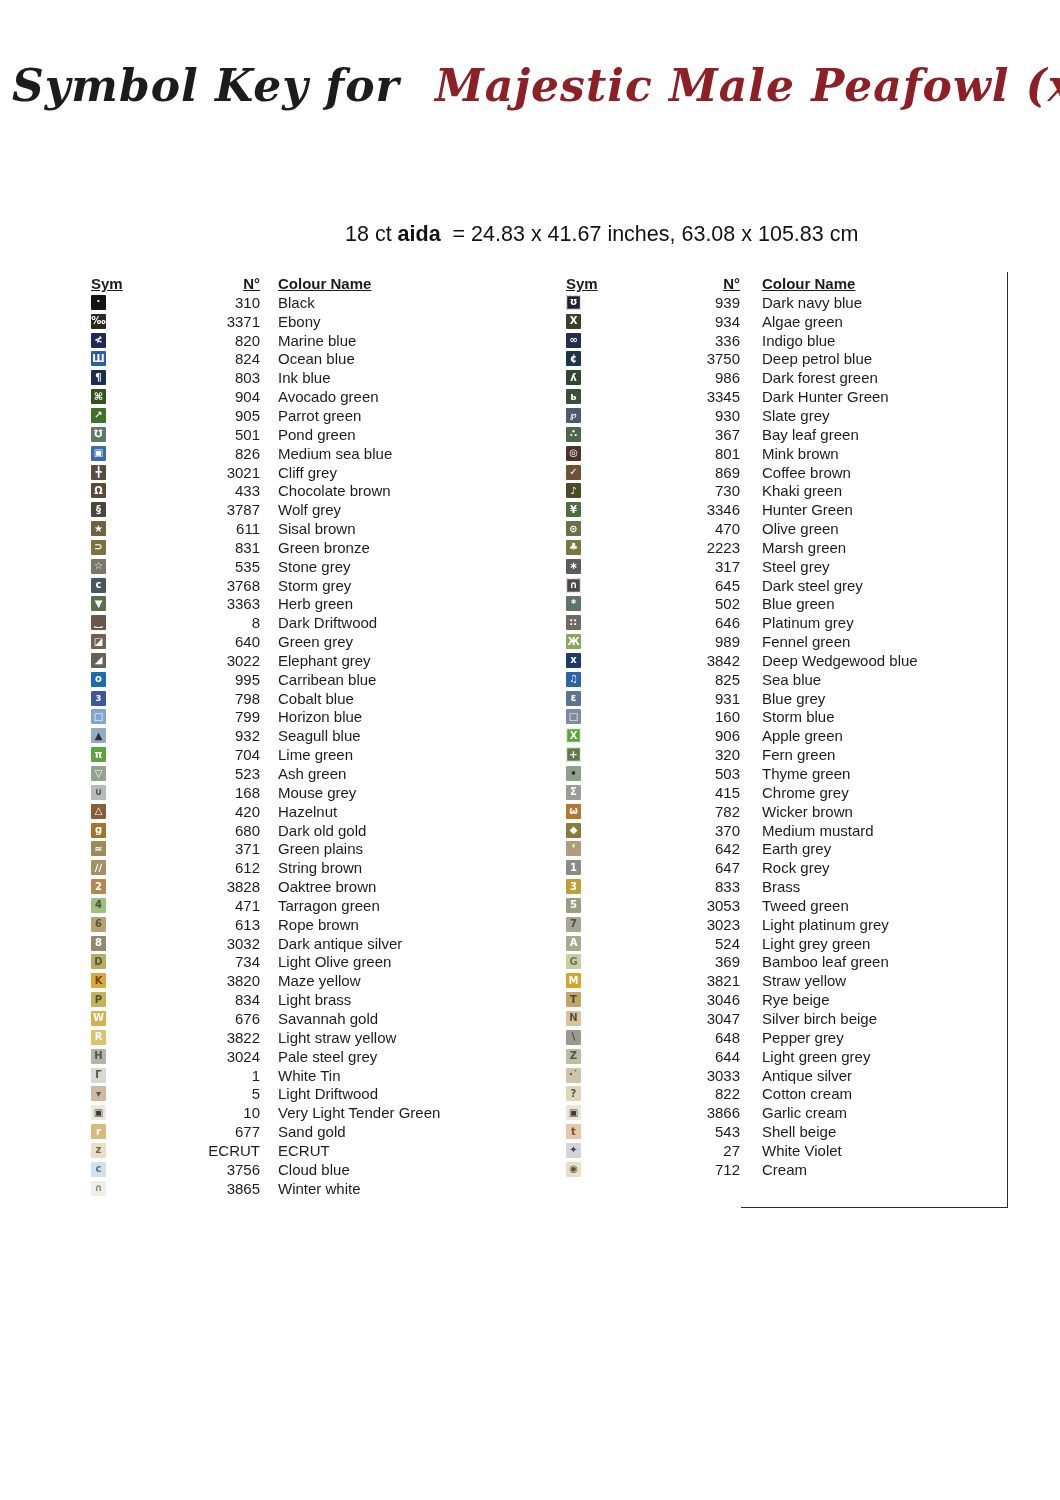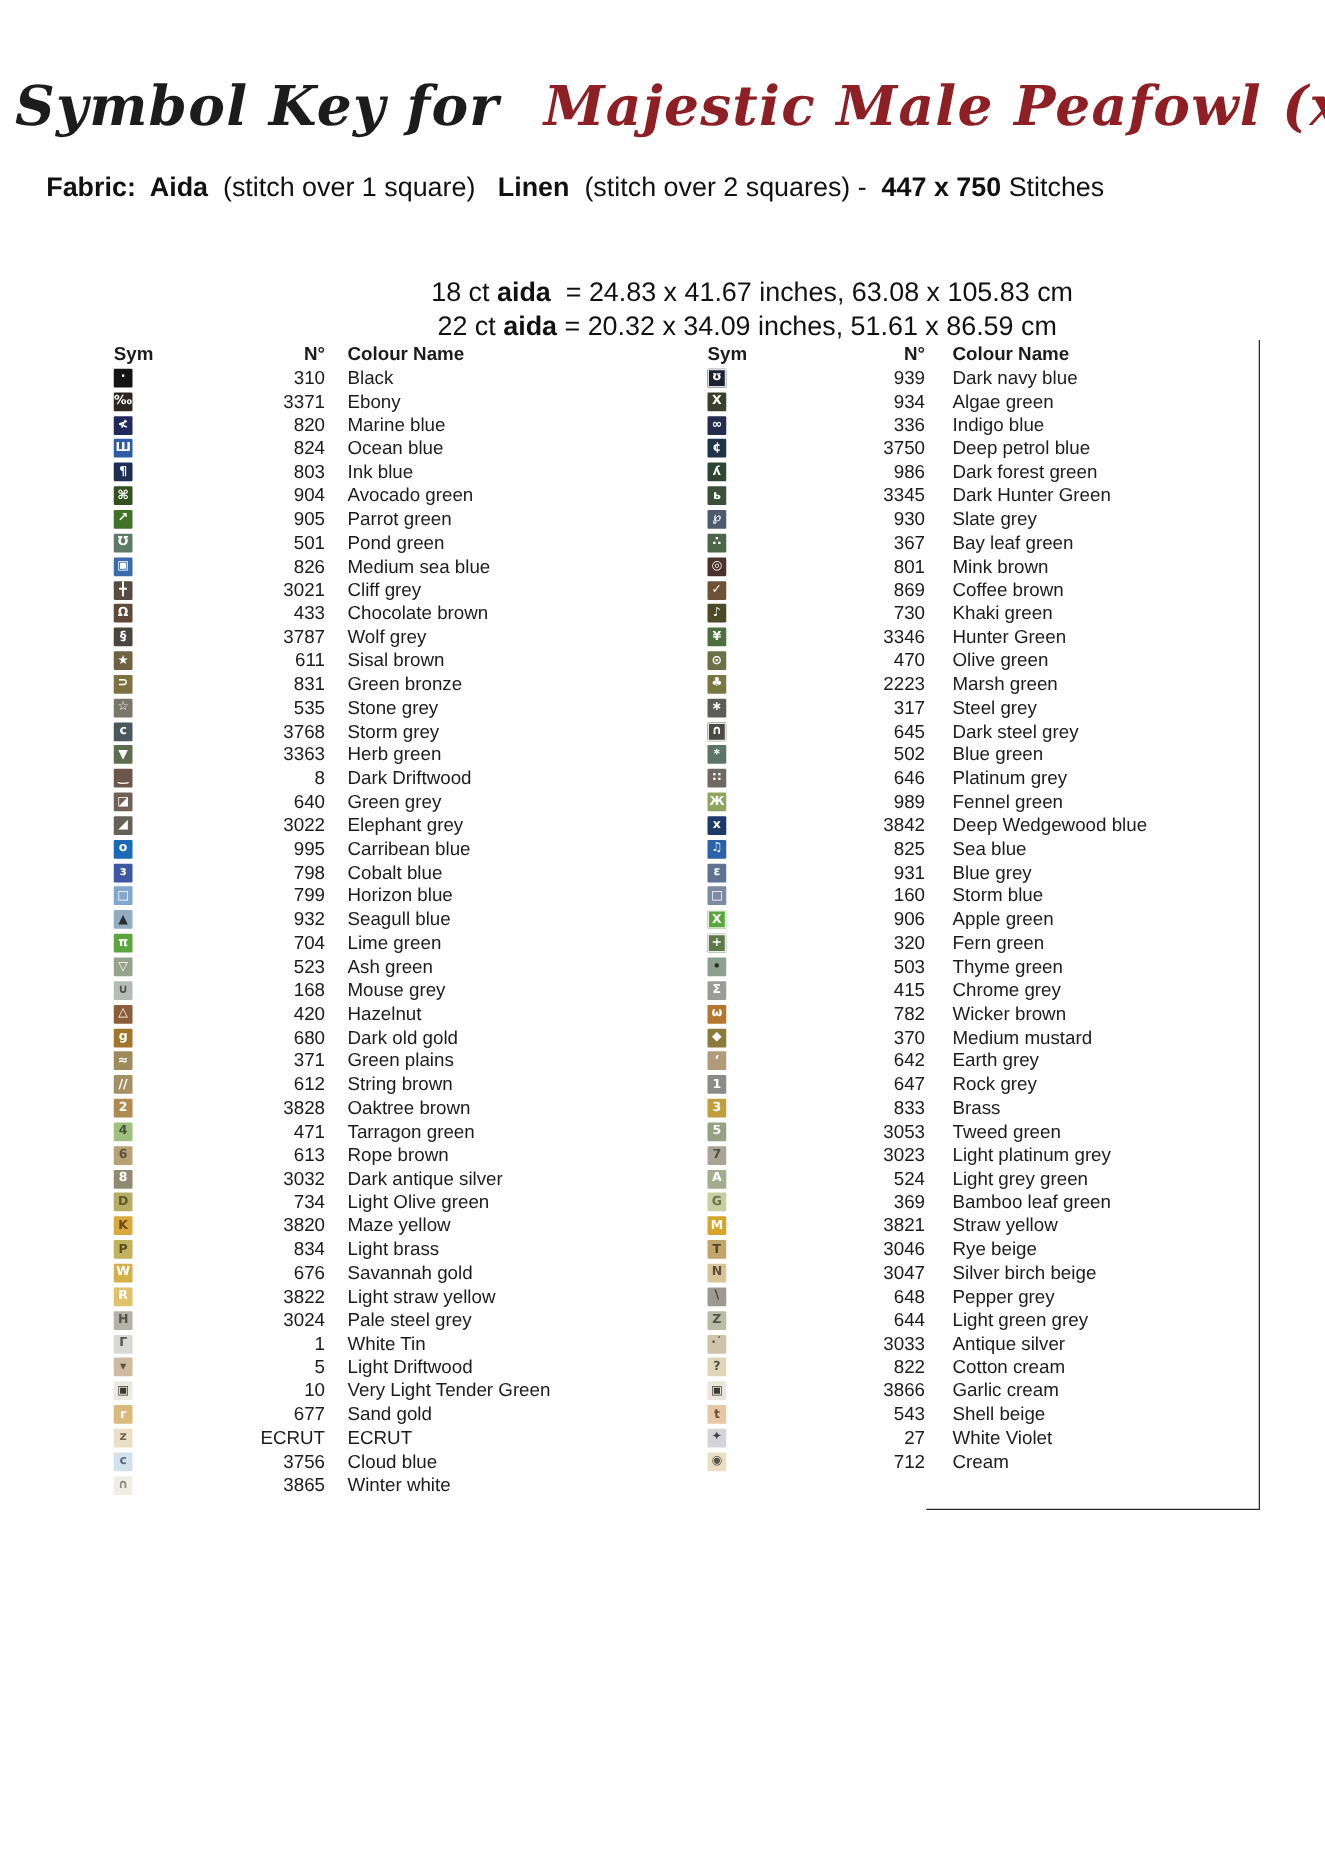--- a/index.html
+++ b/index.html
@@ -17,21 +17,21 @@
   .il-2{top:166px;left:37px;}
   .il-3{top:194px;left:258px;}
   .il-4{top:222px;left:345px;}
   .il-5{top:249px;left:350px;}
   
   .col{position:absolute;top:274px;}
   .col-left{left:85px;width:450px;}
   .col-right{left:560px;width:450px;}
   .row,.hdr-row{display:flex;align-items:center;height:18.85px;font-size:15px;white-space:nowrap;}
   .hdr-row{font-weight:bold;height:19px;}
-  .hdr-row .u{}
+  .hdr-row .u{text-decoration:underline;}
   .cell-sym{width:36px;padding-left:6px;box-sizing:border-box;display:flex;align-items:center;}
   .col-left .cell-num{width:139px;text-align:right;}
   .col-right .cell-num{width:144px;text-align:right;}
   .col-left .cell-name{padding-left:18px;}
   .col-right .cell-name{padding-left:22px;}
   .sym{width:15px;height:15px;display:flex;align-items:center;justify-content:center;
        font-family:"DejaVu Sans",sans-serif;font-size:10px;font-weight:bold;line-height:1;border-radius:1px;}
   .sym.b{box-shadow:inset 0 0 0 1.2px rgba(255,255,255,.85);}
   
   .tbl-border{position:absolute;left:741px;top:272px;width:266px;height:935px;
@@ -40,23 +40,21 @@
 </head>
 <body>
 
 <div class="page">
 
   <div class="title">
     <span class="t-black">Symbol Key for</span>
     <span class="t-red" style="color: rgb(142, 32, 37);">Majestic Male Peafowl (xl)</span>
   </div>
 
-  <div class="info-line il-1"><b>Fabric:  Aida</b><span>  (stitch over 1 square)   </span><b>Linen</b><span>  (stitch over 2 squares) -  </span><b>447 x 750</b><span> Stitches</span></div>
   <div class="info-line il-4"><span>18 ct </span><b>aida</b><span>  = 24.83 x 41.67 inches, 63.08 x 105.83 cm</span></div>
-  <div class="info-line il-5"><span>22 ct </span><b>aida</b><span> = 20.32 x 34.09 inches, 51.61 x 86.59 cm</span></div>
 
   <div class="col col-left">
     <div class="hdr-row">
       <div class="cell-sym">
           <span class="u">Sym</span>
         </div>
       <div class="cell-num"><span class="u">N°</span></div>
       <div class="cell-name"><span class="u">Colour Name</span></div>
     </div>
     <div>

